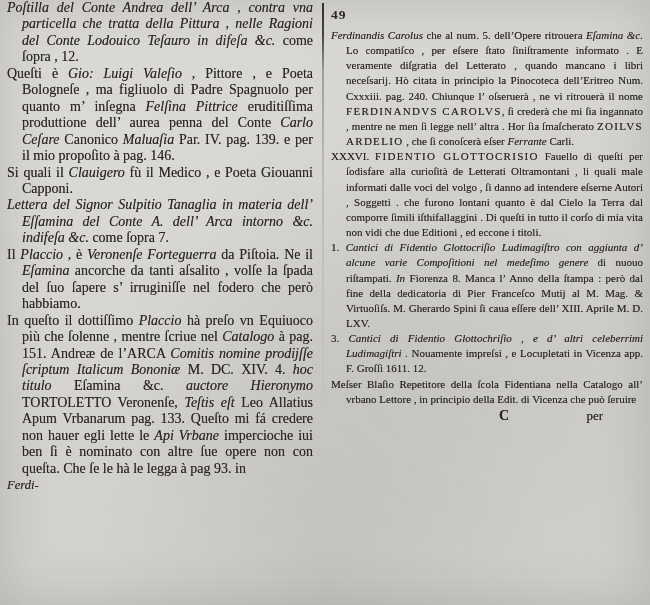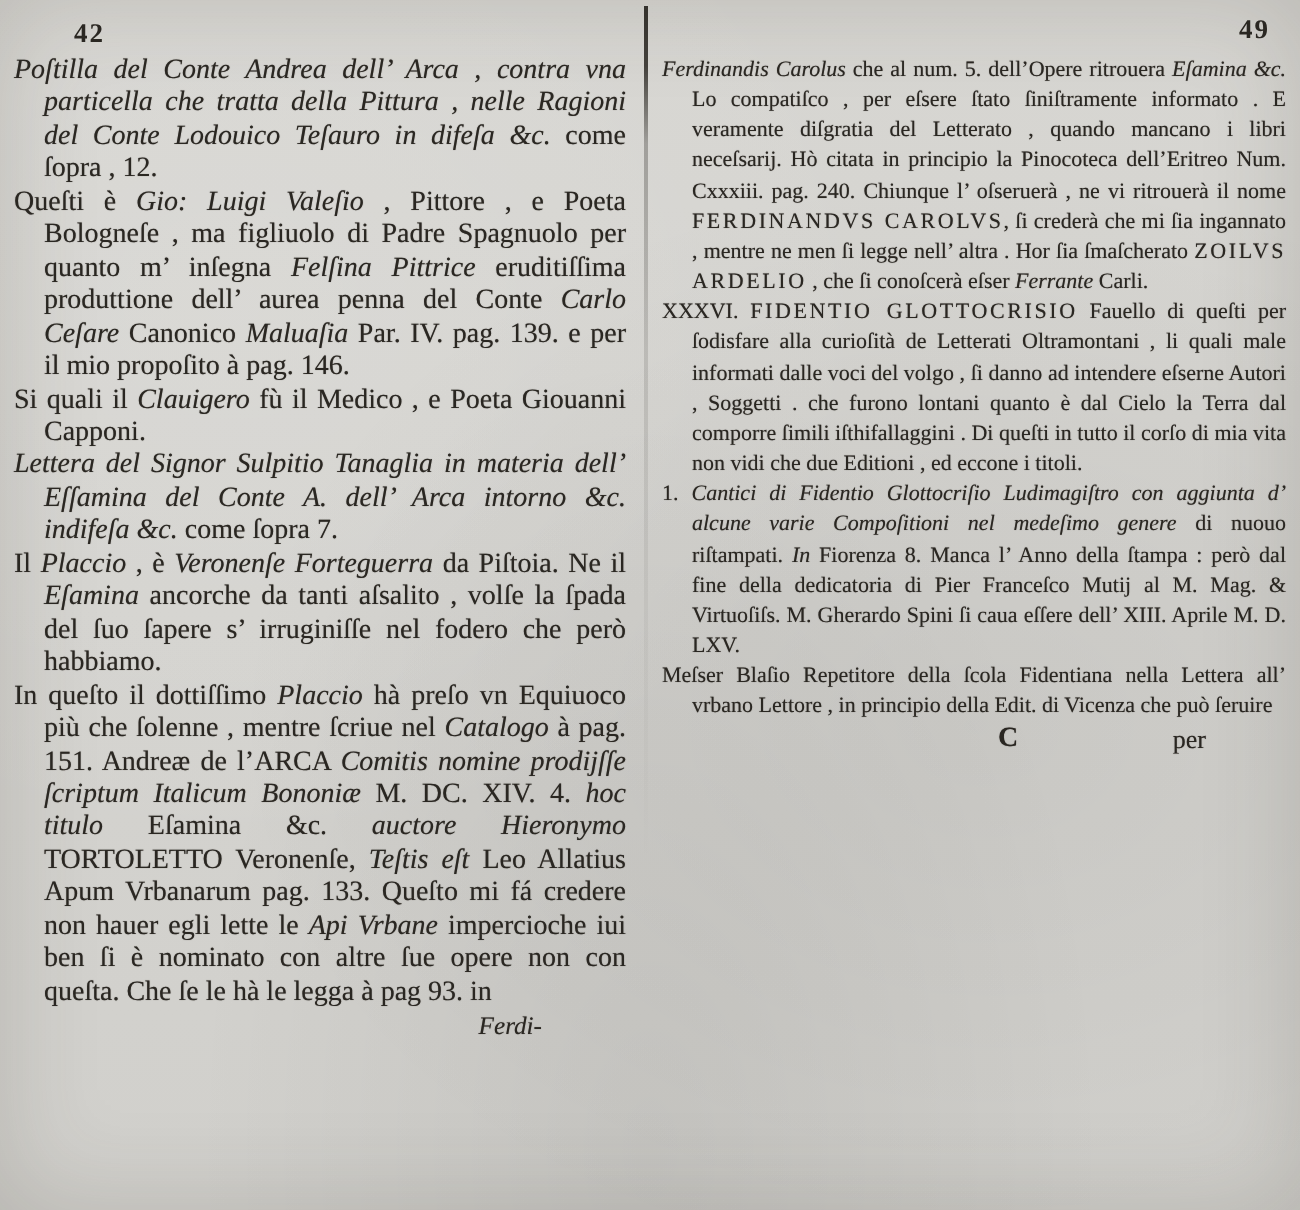--- a/index.html
+++ b/index.html
@@ -12,32 +12,32 @@
       radial-gradient(ellipse at 75% 60%, rgba(0,0,0,0.05), transparent 55%),
       radial-gradient(ellipse at 50% 95%, rgba(0,0,0,0.06), transparent 50%),
       linear-gradient(#d7d6d2, #d1d0cc);
     box-shadow: inset 0 0 50px rgba(60,55,45,0.18);
   }
   .col { position:absolute; top:0; }
   .col-left  { left:7px;   width:306px; }
   .col-right { left:331px; width:312px; }
   .pagenum { font-weight:bold; font-size:13.5px; letter-spacing:1px; }
   .pagenum-left  { margin:9px 0 3px 30px; }
-  .pagenum-right { text-align:right; margin:7px 8px 5px 0;font-family:Liberation Serif, serif; }
+  .pagenum-right { text-align:left; margin:7px 24px 5px 0;font-family:Liberation Serif, serif; }
   .par {
     margin:0; text-align:justify;
     padding-left:15px; text-indent:-15px;
     text-shadow: 0 0 0.5px rgba(43,39,32,0.55);
   }
   .col-left  .par { font-size:14px; line-height:16.45px; }
   .col-right .par { font-size:11px; line-height:15.15px; }
   .it { font-style:italic; }
   .sp { letter-spacing:1.3px; }
   .catchline-left {
-    text-align:right; padding-right:42px; margin:0;
+    text-align:left; padding-right:42px; margin:0;
     font-style:italic; font-size:12.6px; line-height:17px;
     text-shadow: 0 0 0.5px rgba(43,39,32,0.55);
   }
   .sigline {
     display:flex; justify-content:space-between;
     padding:0 40px 0 168px; margin-top:1px;
     font-size:13px; line-height:16px;
     text-shadow: 0 0 0.5px rgba(43,39,32,0.55);
   }
   .sig { font-weight:bold; font-size:14px; }
@@ -50,39 +50,39 @@
   }
 </style>
 </head>
 <body>
 
 <div class="page">
 
   <div class="divider"></div>
 
   <div class="col col-left">
-    <div class="pagenum pagenum-left">42</div>
     <div>
         <p class="par"><span class="it">Poſtilla del Conte Andrea dell’ Arca , contra vna particella che tratta della Pittura , nelle Ragioni del Conte Lodouico Teſauro in difeſa &amp;c. </span><span>come ſopra , 12.</span></p>
         <p class="par"><span>Queſti è </span><span class="it">Gio: Luigi Valeſio</span><span> , Pittore , e Poeta Bologneſe , ma figliuolo di Padre Spagnuolo per quanto m’ inſegna </span><span class="it">Felſina Pittrice</span><span> eruditiſſima produttione dell’ aurea penna del Conte </span><span class="it">Carlo Ceſare</span><span> Canonico </span><span class="it">Maluaſia</span><span> Par. IV. pag. 139. e per il mio propoſito à pag. 146.</span></p>
         <p class="par"><span>Si quali il </span><span class="it">Clauigero</span><span> fù il Medico , e Poeta Giouanni Capponi.</span></p>
         <p class="par"><span class="it">Lettera del Signor Sulpitio Tanaglia in materia dell’ Eſſamina del Conte A. dell’ Arca intorno &amp;c. indifeſa &amp;c. </span><span>come ſopra 7.</span></p>
         <p class="par"><span>Il </span><span class="it">Placcio</span><span> , è </span><span class="it">Veronenſe Forteguerra</span><span> da Piſtoia. Ne il </span><span class="it">Eſamina</span><span> ancorche da tanti aſsalito , volſe la ſpada del ſuo ſapere s’ irruginiſſe nel fodero che però habbiamo.</span></p>
         <p class="par"><span>In queſto il dottiſſimo </span><span class="it">Placcio</span><span> hà preſo vn Equiuoco più che ſolenne , mentre ſcriue nel </span><span class="it">Catalogo</span><span> à pag. 151. Andreæ de l’ARCA </span><span class="it">Comitis nomine prodijſſe ſcriptum Italicum Bononiæ</span><span> M. DC. XIV. 4. </span><span class="it">hoc titulo</span><span> Eſamina &amp;c. </span><span class="it">auctore Hieronymo</span><span> TORTOLETTO Veronenſe, </span><span class="it">Teſtis eſt</span><span> Leo Allatius Apum Vrbanarum pag. 133. Queſto mi fá credere non hauer egli lette le </span><span class="it">Api Vrbane</span><span> impercioche iui ben ſi è nominato con altre ſue opere non con queſta. Che ſe le hà le legga à pag 93. in</span></p>
       </div>
     <p class="catchline-left">Ferdi-</p>
   </div>
 
   <div class="col col-right">
     <div class="pagenum pagenum-right">49</div>
     <div>
         <p class="par"><span class="it">Ferdinandis Carolus</span><span> che al num. 5. dell’Opere ritrouera </span><span class="it">Eſamina &amp;c.</span><span> Lo compatiſco , per eſsere ſtato ſiniſtramente informato . E veramente diſgratia del Letterato , quando mancano i libri neceſsarij. Hò citata in principio la Pinocoteca dell’Eritreo Num. Cxxxiii. pag. 240. Chiunque l’ oſseruerà , ne vi ritrouerà il nome </span><span class="sp">FERDINANDVS CAROLVS</span><span>, ſi crederà che mi ſia ingannato , mentre ne men ſi legge nell’ altra . Hor ſia ſmaſcherato </span><span class="sp">ZOILVS ARDELIO</span><span> , che ſi conoſcerà eſser </span><span class="it">Ferrante</span><span> Carli.</span></p>
         <p class="par"><span>XXXVI. </span><span class="sp">FIDENTIO GLOTTOCRISIO</span><span> Fauello di queſti per ſodisfare alla curioſità de Letterati Oltramontani , li quali male informati dalle voci del volgo , ſi danno ad intendere eſserne Autori , Soggetti . che furono lontani quanto è dal Cielo la Terra dal comporre ſimili iſthifallaggini . Di queſti in tutto il corſo di mia vita non vidi che due Editioni , ed eccone i titoli.</span></p>
         <p class="par"><span>1. </span><span class="it">Cantici di Fidentio Glottocriſio Ludimagiſtro con aggiunta d’ alcune varie Compoſitioni nel medeſimo genere</span><span> di nuouo riſtampati. </span><span class="it">In</span><span> Fiorenza 8. Manca l’ Anno della ſtampa : però dal fine della dedicatoria di Pier Franceſco Mutij al M. Mag. &amp; Virtuoſiſs. M. Gherardo Spini ſi caua eſſere dell’ XIII. Aprile M. D. LXV.</span></p>
-        <p class="par"><span>Meſser Blaſio Repetitore della ſcola Fidentiana nella Lettera all’ vrbano Lettore , in principio della Edit. di Vicenza che può ſeruire</span></p>
+        <p class="par"><span>3. </span><span class="it">Cantici di Fidentio Glottochriſio , e d’ altri celeberrimi Ludimagiſtri .</span><span> Nouamente impreſsi , e Locupletati in Vicenza app. F. Groſſi 1611. 12.</span></p>
+        <p class="par"><span>Meſser Blaſio Repetitore della ſcola Fidentiana nella Catalogo all’ vrbano Lettore , in principio della Edit. di Vicenza che può ſeruire</span></p>
       </div>
     <div class="sigline">
       <span class="sig">C</span>
       <span class="catch">per</span>
     </div>
   </div>
 
 </div>
 
 </body></html>

